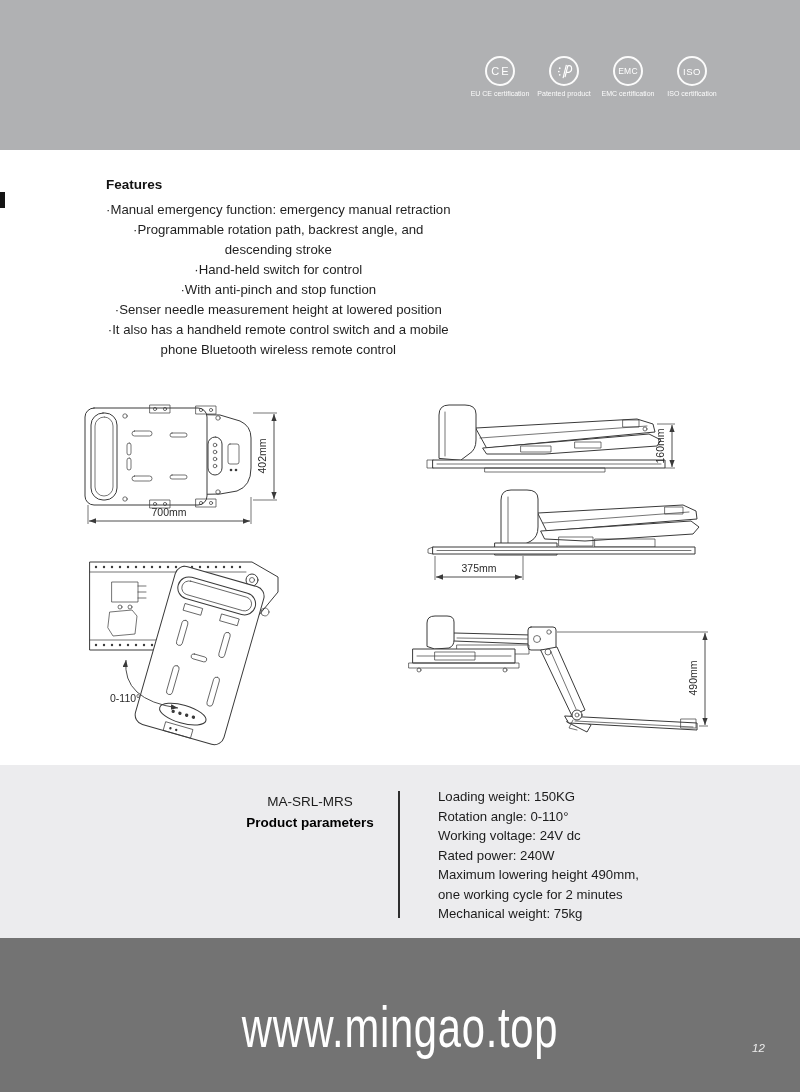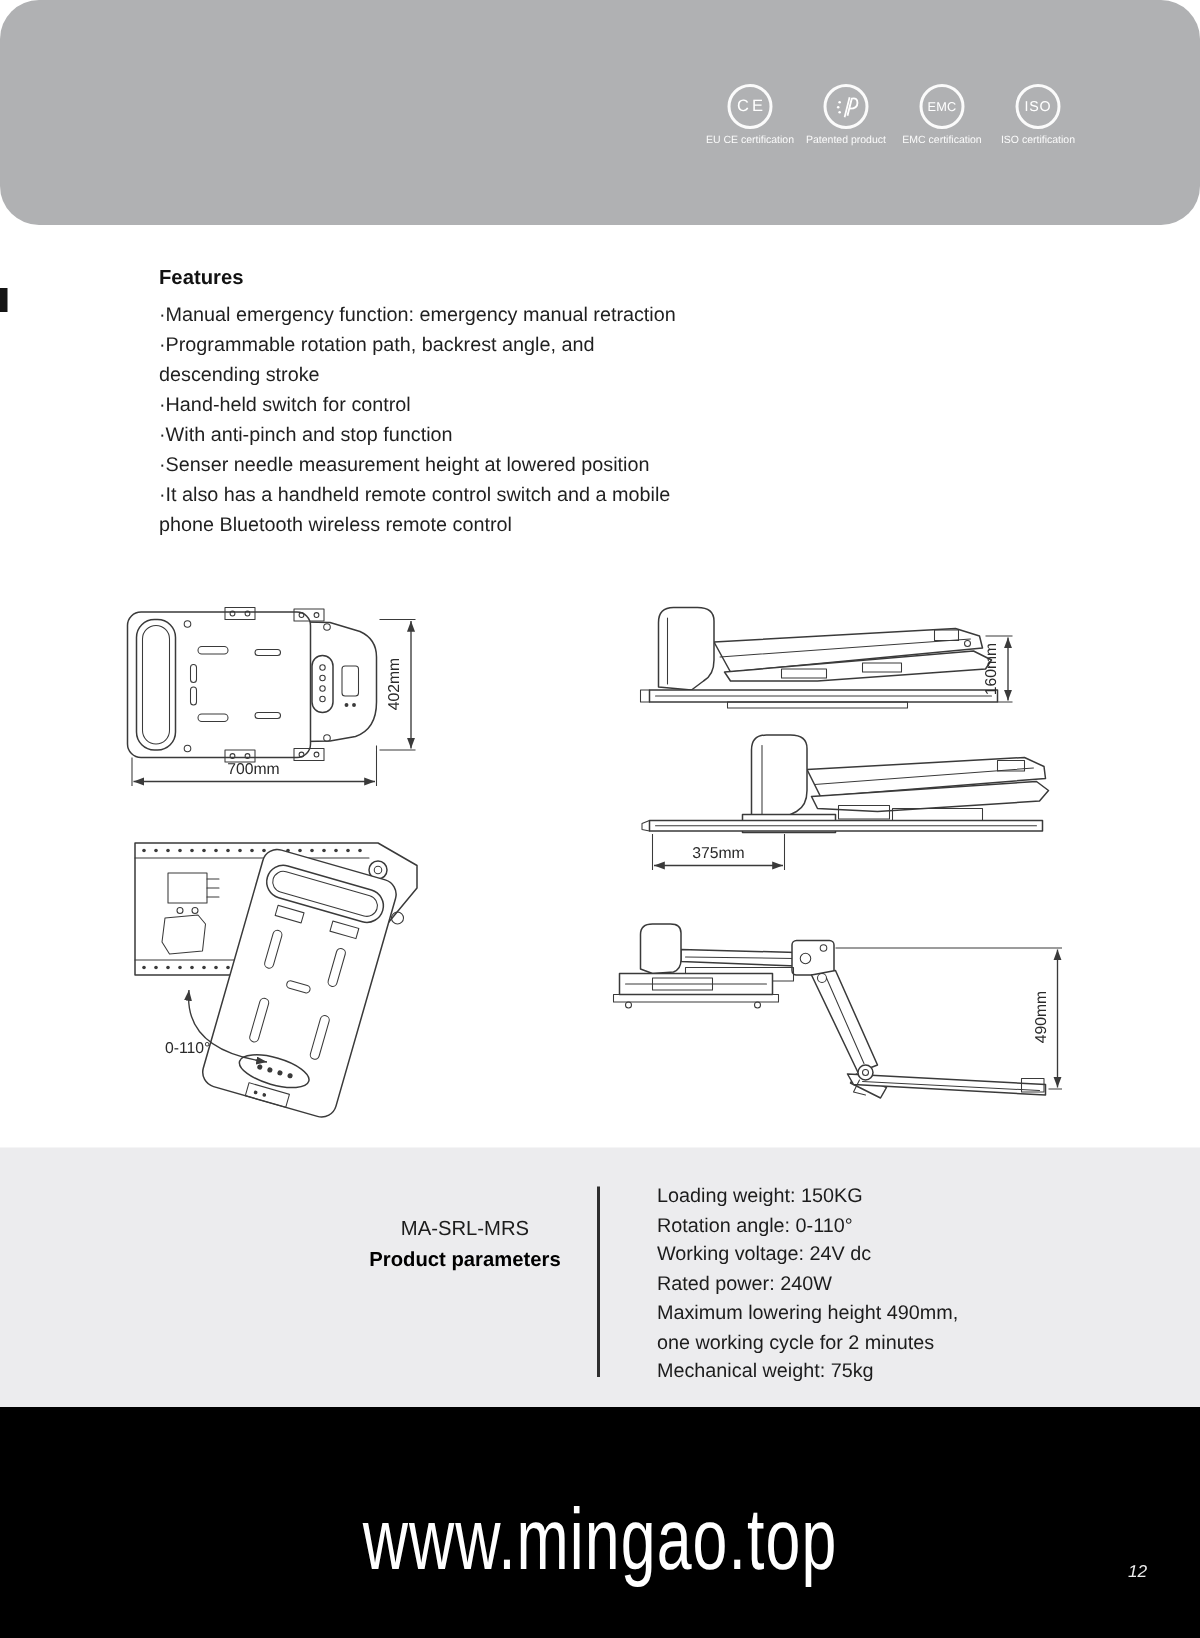--- a/index.html
+++ b/index.html
@@ -2,59 +2,59 @@
 <html><head>
 <meta charset="utf-8">
 <title>Product Page</title>
 <style>
   html,body{margin:0;padding:0;}
   body{width:800px;height:1092px;position:relative;background:#ffffff;
        font-family:"Liberation Sans",sans-serif;color:#1e1e1e;overflow:hidden;}
   .abs{position:absolute;}
 
   
-  #band-top{left:0;top:0;width:800px;height:150px;background:#b0b1b3;border-radius:26px;}
+  #band-top{left:0;top:0;width:800px;height:150px;background:#b0b1b3;}
   #badges{position:absolute;left:468px;top:56px;display:flex;}
   .badge{width:64px;display:flex;flex-direction:column;align-items:center;}
   .bcircle{width:30px;height:30px;box-sizing:border-box;border:2px solid #fbfbfb;border-radius:50%;
            display:flex;align-items:center;justify-content:center;color:#ffffff;}
   .f-ce{font-size:11px;letter-spacing:2px;padding-left:2px;}
   .f-emc{font-size:8.5px;letter-spacing:0.2px;}
   .f-iso{font-size:9.5px;letter-spacing:0.5px;}
   .bcap{font-size:7px;color:#fbfbfb;white-space:nowrap;margin-top:4px;}
 
   
   #side-tab{left:0;top:192px;width:5px;height:16px;background:#151515;}
 
   
   #features{left:78px;top:177px;margin-left:28px;}
   .ftitle{font-size:13.5px;font-weight:bold;color:#121212;margin-bottom:8px;}
-  .fline{font-size:13.2px;line-height:20px;white-space:nowrap;color:#1f1f1f;}
+  .fline{font-size:13.2px;line-height:20px;white-space:nowrap;color:#1f1f1f;text-align:center;}
 
   
   svg.diag{position:absolute;overflow:visible;}
   .d{stroke:#3a3a3a;stroke-width:1;fill:#ffffff;stroke-linejoin:round;stroke-linecap:round;}
   .t{stroke-width:0.7;fill:none;}
   .dot{fill:#3a3a3a;stroke:none;}
   .e{stroke:#3a3a3a;stroke-width:0.7;fill:none;}
   .dim{stroke:#3a3a3a;stroke-width:0.9;fill:none;
        marker-start:url(#dimarr);marker-end:url(#dimarr);}
   .dt{font-family:"Liberation Sans",sans-serif;font-size:10.5px;fill:#2a2a2a;}
 
   
   #params{left:0;top:765px;width:800px;height:173px;background:#ececee;}
   #param-left{position:absolute;left:212px;top:26px;width:196px;text-align:center;}
-  .model{font-size:13.5px;line-height:21px;color:#1c1c1c;margin-top:17px;}
+  .model{font-size:13.5px;line-height:21px;color:#1c1c1c;}
   .ptitle{font-size:13.5px;font-weight:bold;line-height:21px;color:#000000;}
   #pdivider{position:absolute;left:398px;top:26px;width:2px;height:127px;background:#2e2e2e;}
   #param-specs{position:absolute;left:438px;top:22px;}
   .sline{font-size:13.2px;line-height:19.5px;white-space:nowrap;color:#1c1c1c;}
 
   
-  #footer{left:0;top:938px;width:800px;height:154px;background:#000000;}
+  #footer{left:0;top:938px;width:800px;height:154px;background:#737373;}
   #website{position:absolute;left:0;top:60px;width:800px;text-align:center;color:#ffffff;
            font-size:58px;line-height:1;letter-spacing:1px;transform:scaleX(0.72);}
   #pageno{position:absolute;left:752px;top:104px;font-size:11.5px;color:#ededed;font-style:italic;}
 </style>
 </head>
 <body>
 
 <svg width="0" height="0" style="position:absolute" aria-hidden="true">
   <defs>
     <marker id="dimarr" markerWidth="9" markerHeight="7" refX="8" refY="3" orient="auto-start-reverse">

